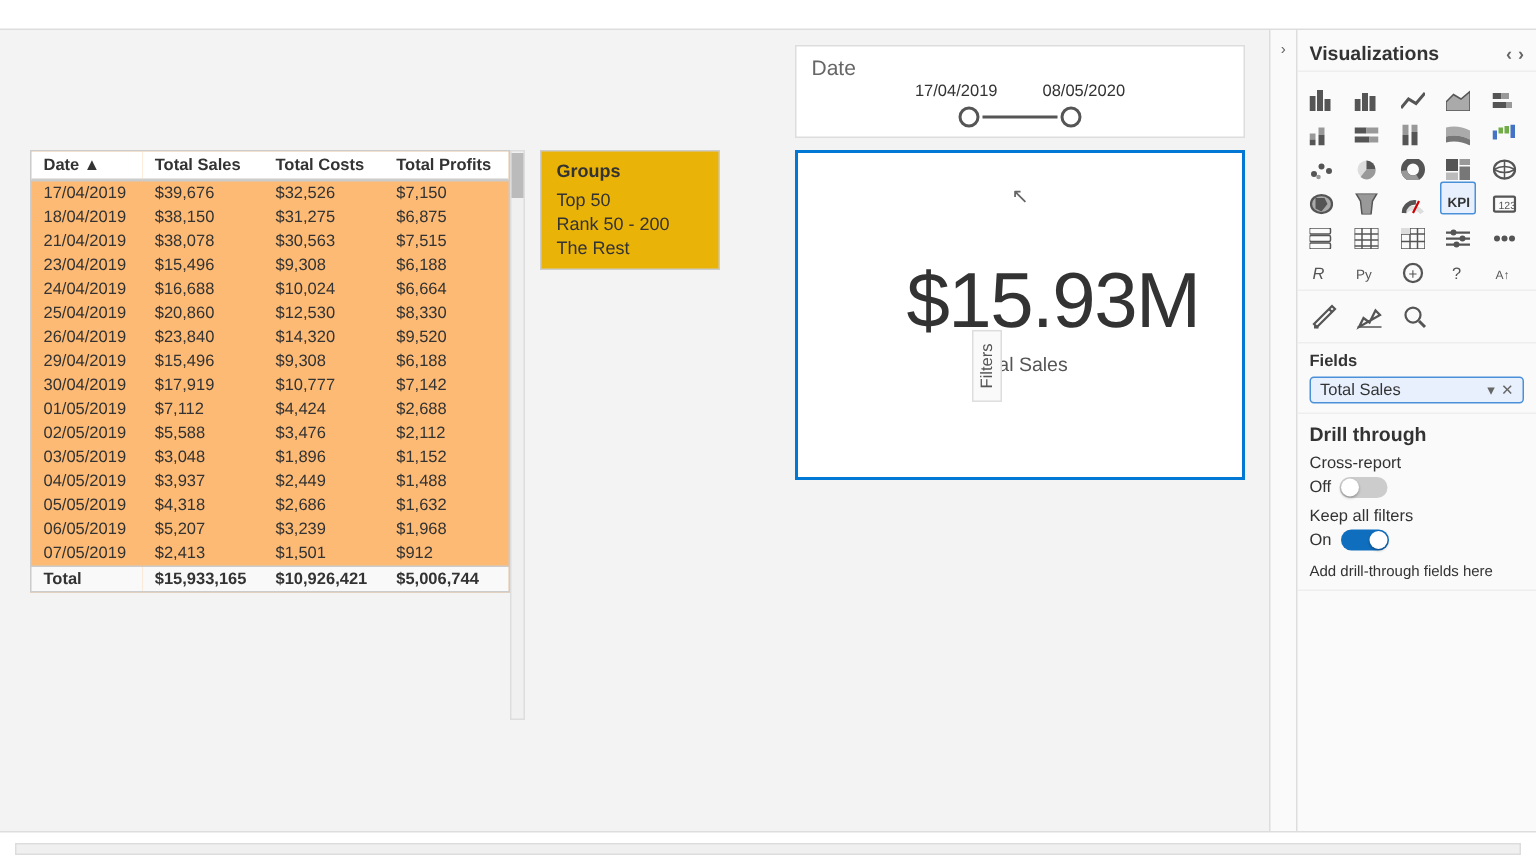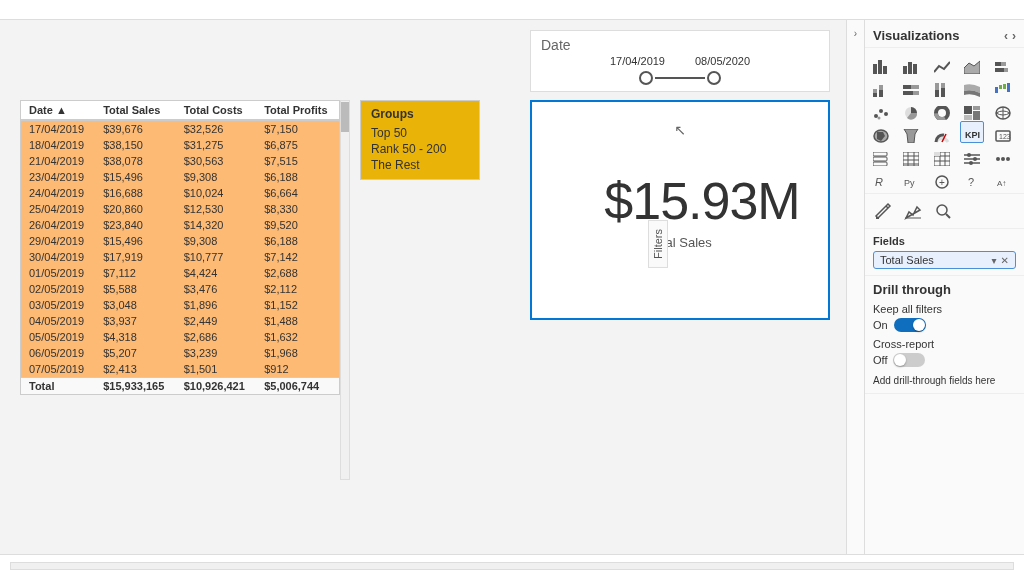--- a/index.html
+++ b/index.html
@@ -856,39 +856,39 @@
           <span style="cursor:pointer;">▾</span>
           <span style="cursor:pointer;">✕</span>
         </div>
       </div>
     </div>
 
     <div class="drill-section">
       <div class="drill-section-title">Drill through</div>
 
       <div class="drill-option">
+        <div class="drill-option-label">Cross-report</div>
+        <div class="toggle-row">
+          <span class="toggle-text">Off</span>
+          <div class="toggle-track off">
+            <div class="toggle-thumb"></div>
+          </div>
+        </div>
+      </div>
+
+      <div class="drill-option">
         <div class="drill-option-label">Keep all filters</div>
         <div class="toggle-row">
           <span class="toggle-text">On</span>
           <div class="toggle-track on">
             <div class="toggle-thumb"></div>
           </div>
         </div>
       </div>
 
-      <div class="drill-option">
-        <div class="drill-option-label">Cross-report</div>
-        <div class="toggle-row">
-          <span class="toggle-text">Off</span>
-          <div class="toggle-track off">
-            <div class="toggle-thumb"></div>
-          </div>
-        </div>
-      </div>
-
       <button class="add-drillthrough-btn">Add drill-through fields here</button>
     </div>
 
   </div>
 </div>
 
 <div class="bottom-bar">
   <div class="bottom-scrollbar"></div>
 </div>
 

